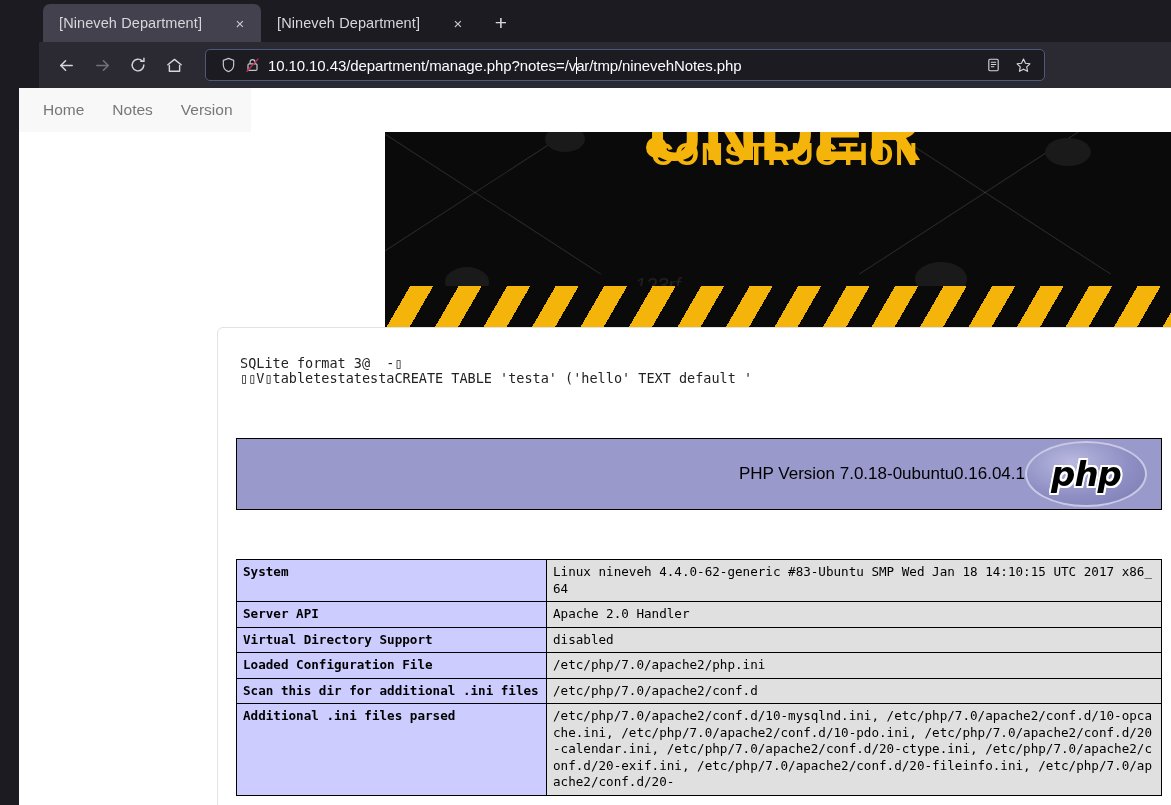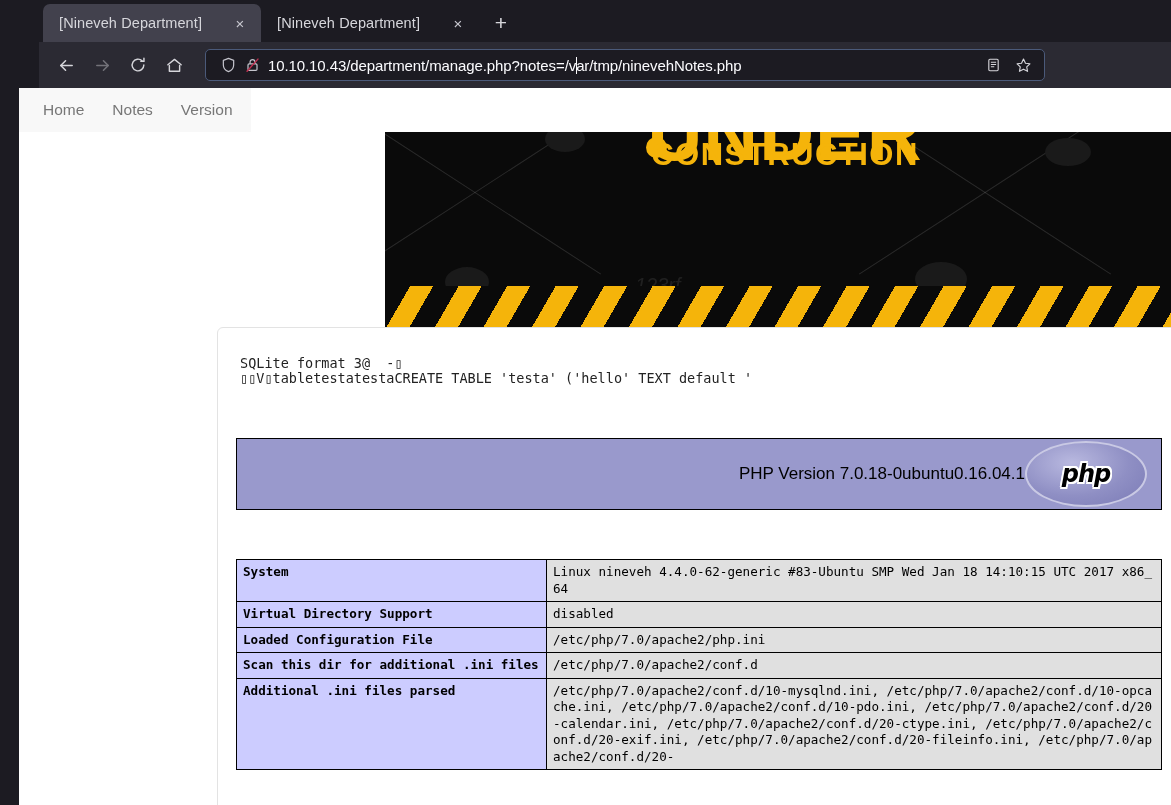--- a/index.html
+++ b/index.html
@@ -189,21 +189,21 @@
     display: flex; align-items: center; justify-content: center;
   }
   .php-logo .ellipse {
     position: absolute; inset: 0;
     border-radius: 50%;
     background: radial-gradient(ellipse at 38% 32%, #b9b9e0 0%, #8f8fc4 55%, #7a7ab5 100%);
     border: 2px solid #c9c9e4;
   }
   .php-logo .word {
     position: relative; z-index: 2;
-    font-size: 24px; font-weight: 700; font-style: italic;
+    font-size: 34px; font-weight: 700; font-style: italic;
     color: #000;
     font-family: "DejaVu Sans", sans-serif;
     text-shadow:
       -1.6px -1.6px 0 #fff, 1.6px -1.6px 0 #fff,
       -1.6px 1.6px 0 #fff, 1.6px 1.6px 0 #fff,
        0 -1.8px 0 #fff, 0 1.8px 0 #fff,
       -1.8px 0 0 #fff, 1.8px 0 0 #fff;
     letter-spacing: -1px;
   }
 
@@ -344,20 +344,24 @@
           </div>
         </div>
 
         <table class="infotable">
           <tbody>
             <tr>
               <td class="k">System</td>
               <td class="v">Linux nineveh 4.4.0-62-generic #83-Ubuntu SMP Wed Jan 18 14:10:15 UTC 2017 x86_64</td>
             </tr>
             <tr>
+              <td class="k">Server API</td>
+              <td class="v">Apache 2.0 Handler</td>
+            </tr>
+            <tr>
               <td class="k">Virtual Directory Support</td>
               <td class="v">disabled</td>
             </tr>
             <tr>
               <td class="k">Loaded Configuration File</td>
               <td class="v">/etc/php/7.0/apache2/php.ini</td>
             </tr>
             <tr>
               <td class="k">Scan this dir for additional .ini files</td>
               <td class="v">/etc/php/7.0/apache2/conf.d</td>

